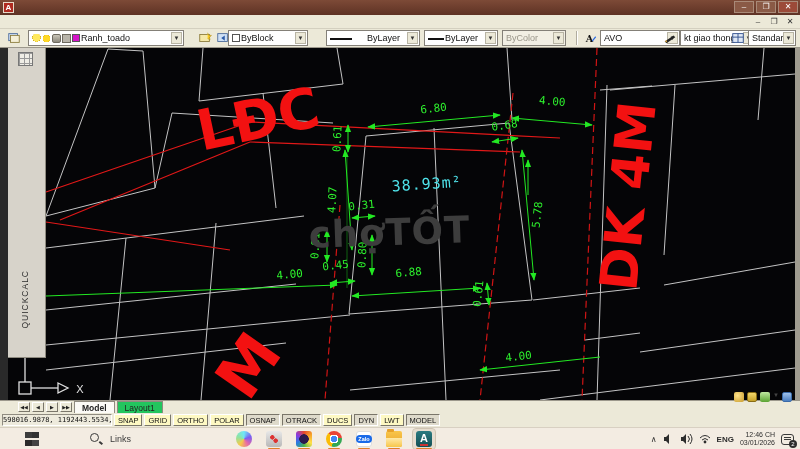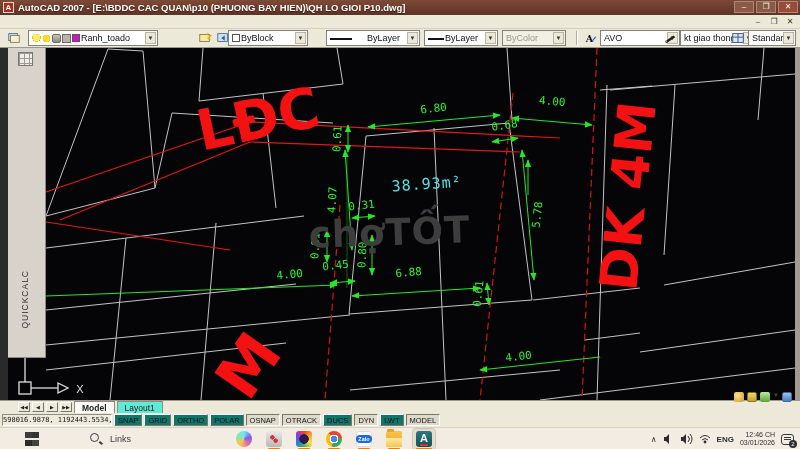--- a/index.html
+++ b/index.html
@@ -54,36 +54,36 @@
   .dimtxt{font-family:"DejaVu Sans Mono",monospace;font-size:11px;fill:#2df02d;text-anchor:middle;}
   .biglbl{font-family:"DejaVu Sans","Liberation Sans",sans-serif;font-weight:bold;fill:#f31111;text-anchor:middle;}
   .areatxt{font-family:"DejaVu Sans Mono",monospace;font-size:15px;fill:#4fe3ea;text-anchor:middle;letter-spacing:1px;}
   .wmark{font-family:"DejaVu Sans",sans-serif;font-size:37px;font-weight:bold;fill:#3d3d3d;text-anchor:middle;letter-spacing:1px;}
   
   .tabbar{position:absolute;left:0;top:400px;width:800px;height:13px;background:#ece9d8;
     border-top:1px solid #9c988c;display:flex;align-items:center;}
   .nav{width:12px;height:10px;margin-left:2px;background:#ece9d8;border:1px solid #fff;
     border-right-color:#7a766a;border-bottom-color:#7a766a;font-size:5px;line-height:9px;text-align:center;color:#222;}
   .tab{height:12px;padding:0 7px;font-size:8.5px;line-height:12px;color:#222;
-    border:1px solid #8f8b80;border-bottom:none;background:#5eead4;margin-left:2px;}
+    border:1px solid #8f8b80;border-bottom:none;background:#22c55e;margin-left:2px;}
   .tab.active{background:#fbfaf6;font-weight:bold;}
   .traymini{position:absolute;right:8px;top:-9px;display:flex;gap:3px;align-items:center;}
   .tm{width:10px;height:10px;border-radius:2px;}
   .tm-dish{background:radial-gradient(circle at 35% 35%,#ffe28a,#c79a2a);}
   .tm-lock{background:linear-gradient(#f3d66a,#c7a22a);border:1px solid #8a6d14;}
   .tm-ok{background:linear-gradient(#bfe8a0,#5aa332);}
   .tm-dd{font-size:6px;color:#444;width:auto;}
   .tm-blue{background:linear-gradient(#9ec1ea,#4a7ec0);border:1px solid #3a6aa8;}
   
   .statusrow{position:absolute;left:0;top:413px;width:800px;height:14px;background:#ece9d8;
     display:flex;align-items:center;font-size:7.5px;color:#111;}
   .coords{width:110px;height:12px;margin-left:2px;background:#eeebdd;border:1px solid #8f8b80;
     border-bottom-color:#fff;border-right-color:#fff;font-family:"DejaVu Sans Mono",monospace;
     font-size:7px;line-height:11px;text-align:center;white-space:nowrap;overflow:hidden;}
-  .tg{height:12px;margin-left:2px;padding:0 3px;line-height:11px;background:#0f766e;
+  .tg{height:12px;margin-left:2px;padding:0 3px;line-height:11px;background:#fef9c3;
     border:1px solid #fff;border-right-color:#7a766a;border-bottom-color:#7a766a;}
   .tg.on{background:#dedacb;border:1px solid #7a766a;border-right-color:#fff;border-bottom-color:#fff;}
   
   .taskbar{position:absolute;left:0;top:427px;width:800px;height:22px;background:#f3ece2;
     border-top:1px solid #d8d0c2;}
   .start{position:absolute;left:25px;top:4px;width:14px;height:14px;
     background:conic-gradient(#333 0 90deg,#444 90deg 180deg,#2a2a2a 180deg 270deg,#3c3c3c 270deg);
     -webkit-mask:linear-gradient(#000 45%,transparent 45% 55%,#000 55%),linear-gradient(90deg,#000 45%,transparent 45% 55%,#000 55%);
     mask:linear-gradient(#000 45%,transparent 45% 55%,#000 55%);}
   .searchico{position:absolute;left:90px;top:5px;width:9px;height:9px;border:1.5px solid #3a3a3a;border-radius:50%;}
@@ -121,21 +121,20 @@
   .badge{position:absolute;right:-4px;bottom:-4px;width:8px;height:8px;border-radius:50%;background:#2d2d2d;
     color:#fff;font-size:6px;line-height:8px;text-align:center;}
 </style>
 </head>
 <body>
 
 <div class="screen">
 
   <div class="titlebar">
     <div class="tb-icon">A</div>
-    <div class="tb-title">AutoCAD 2007 - [E:\BDDC CAC QUAN\p10 (PHUONG BAY HIEN)\QH LO GIOI P10.dwg]</div>
     <div class="tb-btns">
       <div class="tb-btn">–</div>
       <div class="tb-btn">❐</div>
       <div class="tb-btn close">✕</div>
     </div>
   </div>
 
   <div class="menubar">
     <span class="doc-btns">
       <span>–</span>
@@ -144,21 +143,21 @@
     </span>
   </div>
 
   <div class="toolbar">
     <div class="tico" style="left:6px">
       <svg viewBox="0 0 16 16">
           <rect x="2" y="3" width="10" height="8" fill="#cfe0f5" stroke="#4a6a9a"></rect>
           <rect x="4" y="5" width="10" height="8" fill="#f5f0d8" stroke="#8a7a3a"></rect>
         </svg>
     </div>
-    <div class="combo" style="left:28px;width:130px">
+    <div class="combo" style="left:28px;width:156px">
       <span class="mini m-bulb"></span>
       <span class="mini m-sun"></span>
       <span class="mini m-lock"></span>
       <span class="mini m-print"></span>
       <span class="mini m-chip"></span>
       <span>Ranh_toado</span>
       <span class="arrow">▼</span>
     </div>
     <div class="tico" style="left:197px">
       <svg viewBox="0 0 16 16">

